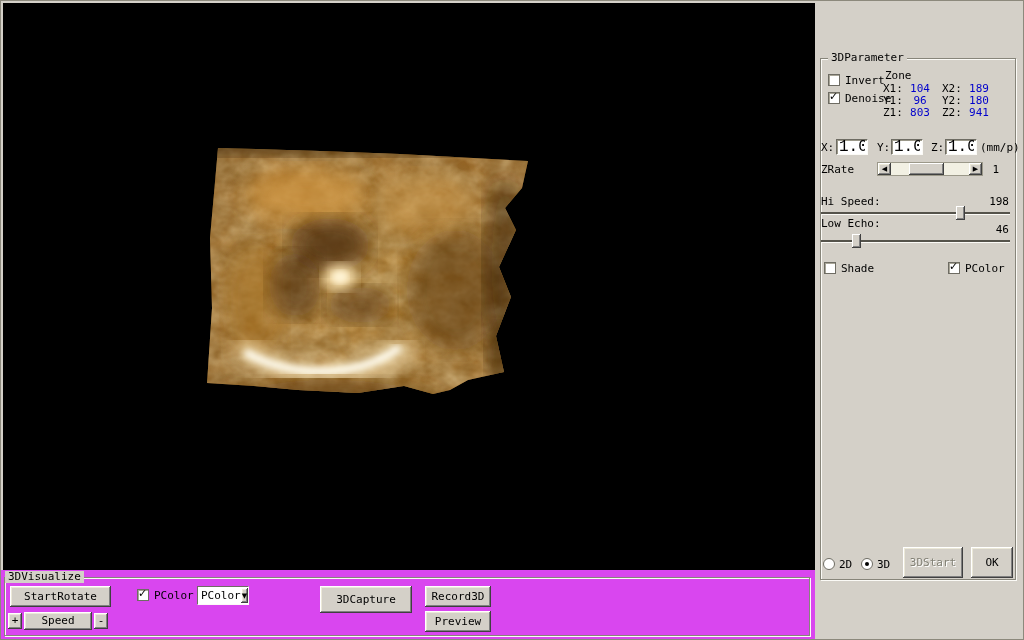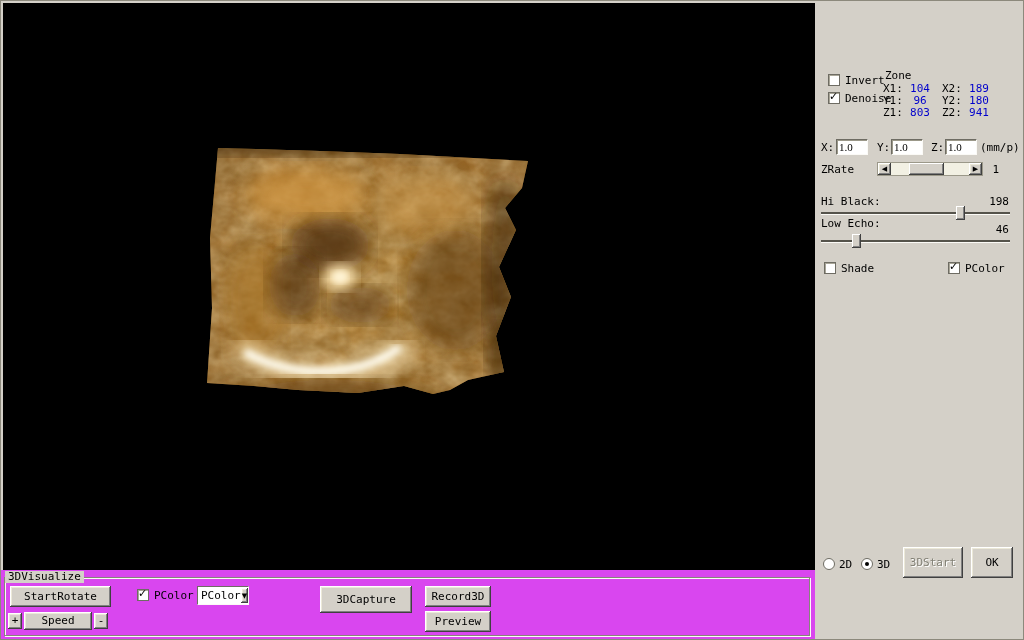--- a/index.html
+++ b/index.html
@@ -21,21 +21,21 @@
     user-select:none;cursor:default;white-space:nowrap
   }
   .btn.disabled{color:#828075;text-shadow:1px 1px 0 #fff}
   .cb{width:12px;height:12px;background:#fff;border:1px solid #6e6c63;box-shadow:inset 1px 1px 0 #a9a698}
   .cb .mark{position:absolute;left:0px;top:-2px;font-family:"DejaVu Sans",sans-serif;font-size:11px}
   .radio{width:12px;height:12px;border-radius:50%;background:#fff;border:1px solid #6e6c63}
   .radio .dot{position:absolute;left:3px;top:3px;width:4px;height:4px;border-radius:50%;background:#000}
   .tinput{
     background:#fff;border:1px solid;border-color:#6e6c63 #fbfaf6 #fbfaf6 #6e6c63;
     box-shadow:inset 1px 1px 0 #9b9889;height:16px;padding:0 2px;
-    font-family:Liberation Serif, serif;font-size:11px;color:#000;width:32px
+    font-family:Liberation Mono, monospace;font-size:16px;color:#000;width:32px
   }
   .slider-track{height:2px;background:#55534b;box-shadow:0 1px 0 #fbfaf6}
   .thumb{width:9px;height:14px;background:#d4d0c8;box-shadow:inset -1px -1px 0 #404040,inset 1px 1px 0 #fff,inset -2px -2px 0 #808080}
   .scroll{height:14px;background:#f2f0e3;border:1px solid #9b9889}
   .sb-btn{position:absolute;top:0;width:13px;height:12px;font-size:7px;font-family:"DejaVu Sans",sans-serif}
   .sb-thumb{position:absolute;top:0;height:12px;background:#d4d0c8;box-shadow:inset -1px -1px 0 #404040,inset 1px 1px 0 #fff,inset -2px -2px 0 #808080}
   .zrow{display:flex}
   .zl{width:23px}
   .zv{width:28px;text-align:center;color:#0000cc}
   .zl2{width:23px;margin-left:8px}
@@ -98,20 +98,23 @@
 
       <path d="M38,206 Q85,242 150,232 Q185,226 208,204" fill="none" stroke="#ffedc2" stroke-width="18" opacity="0.9" filter="url(#b10)"></path>
       <path d="M45,212 Q90,238 148,229 Q178,224 200,207" fill="none" stroke="#fffdf0" stroke-width="8" opacity="0.95" filter="url(#b3)"></path>
 
       <ellipse cx="300" cy="215" rx="14" ry="30" fill="#3a2306" opacity="0.55" filter="url(#b6)"></ellipse>
     </g>
   </svg>
 </div>
 
 <div class="abs panel">
+  <div class="abs groupbox" style="left:5px;top:58px;width:196px;height:522px">
+    <span class="legend" style="left:7px;top:-7px">3DParameter</span>
+  </div>
 
   <span class="abs cb" style="left:13px;top:74px"></span>
   <span class="abs lbl" style="left:30px;top:75px">Invert</span>
 
   <span class="abs cb" style="left:13px;top:92px">
     <span class="mark">✓</span>
   </span>
   <span class="abs lbl" style="left:30px;top:93px">Denoise</span>
 
   <span class="abs lbl" style="left:70px;top:70px">Zone</span>
@@ -147,21 +150,21 @@
     <div class="btn sb-btn" style="left:0">
       <span>◀</span>
     </div>
     <div class="sb-thumb" style="left:31px;width:35px"></div>
     <div class="btn sb-btn" style="right:0">
       <span>▶</span>
     </div>
   </div>
   <span class="abs lbl rv" style="left:170px;top:164px;width:14px">1</span>
 
-  <span class="abs lbl" style="left:6px;top:196px">Hi Black:</span>
+  <span class="abs lbl" style="left:6px;top:196px">Hi Speed:</span>
   <span class="abs lbl rv" style="left:150px;top:196px;width:44px">198</span>
   <div class="abs slider-track" style="left:6px;top:212px;width:189px"></div>
   <div class="abs thumb" style="left:141px;top:206px"></div>
 
   <span class="abs lbl" style="left:6px;top:218px">Low Echo:</span>
   <span class="abs lbl rv" style="left:150px;top:224px;width:44px">46</span>
   <div class="abs slider-track" style="left:6px;top:240px;width:189px"></div>
   <div class="abs thumb" style="left:37px;top:234px"></div>
 
   <span class="abs cb" style="left:9px;top:262px"></span>

